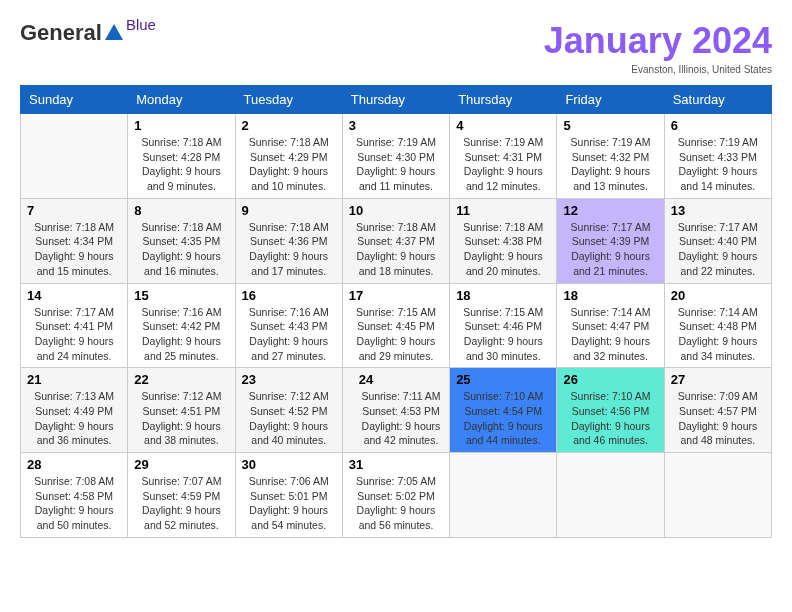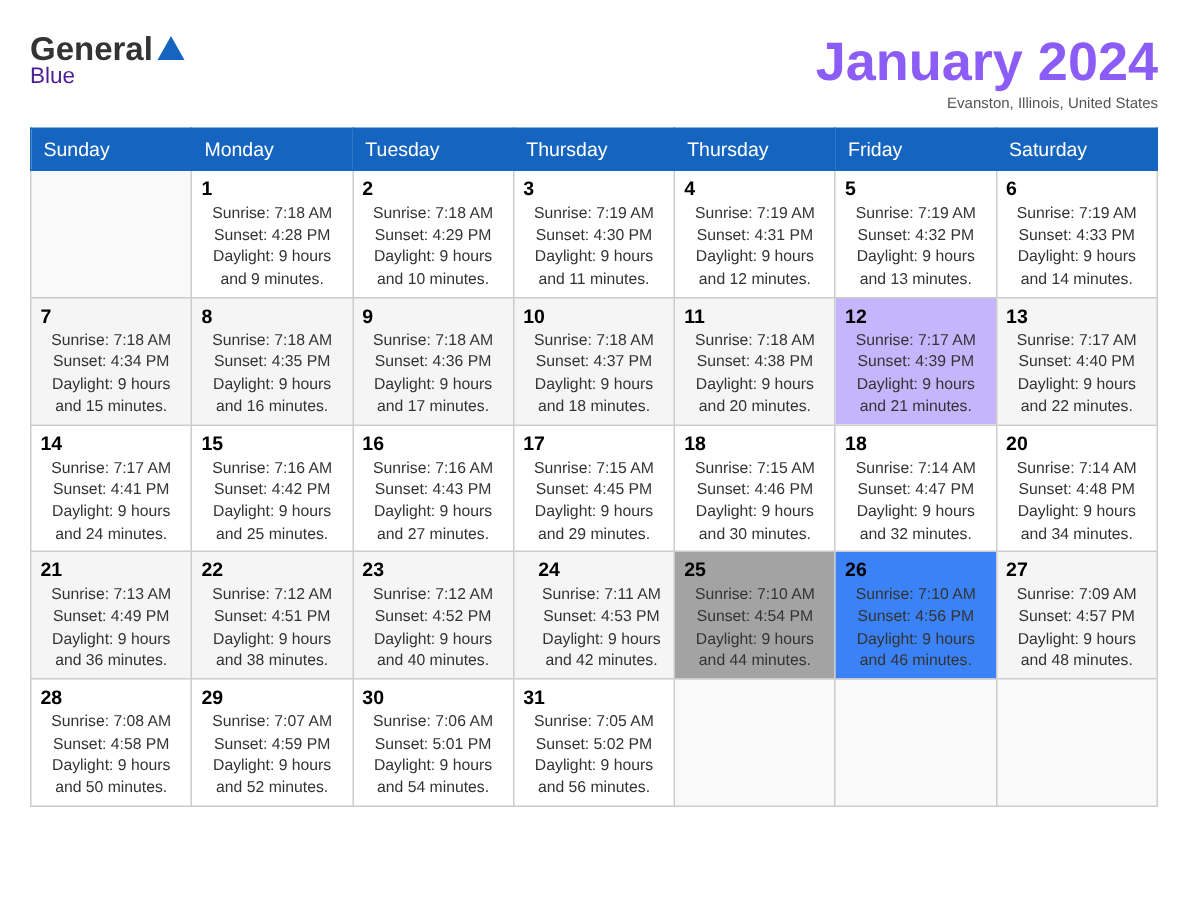--- a/index.html
+++ b/index.html
@@ -11,21 +11,21 @@
       padding: 20px;
     }
     .header {
       display: flex;
       justify-content: space-between;
       align-items: flex-start;
       margin-bottom: 10px;
     }
     .logo {
       display: flex;
-      flex-direction: column;
+      flex-direction: row;
       align-items: flex-start;
     }
     .title-section {
       text-align: right;
     }
     .month-title {
       font-size: 36px;
       font-weight: bold;
       color: #8b5cf6;
     }
@@ -204,25 +204,25 @@
           <div class="day-info">Sunrise: 7:12 AM<br>Sunset: 4:51 PM<br>Daylight: 9 hours<br>and 38 minutes.</div>
         </td>
         <td style="background: rgb(245, 245, 245);">
           <span class="day-number">23</span>
           <div class="day-info">Sunrise: 7:12 AM<br>Sunset: 4:52 PM<br>Daylight: 9 hours<br>and 40 minutes.</div>
         </td>
         <td style="background: rgb(245, 245, 245); padding-left: 16px;">
           <span class="day-number">24</span>
           <div class="day-info">Sunrise: 7:11 AM<br>Sunset: 4:53 PM<br>Daylight: 9 hours<br>and 42 minutes.</div>
         </td>
-        <td style="background: #a3a3a3;">
+        <td style="background: #3b82f6;">
           <span class="day-number">25</span>
           <div class="day-info">Sunrise: 7:10 AM<br>Sunset: 4:54 PM<br>Daylight: 9 hours<br>and 44 minutes.</div>
         </td>
-        <td style="background: #3b82f6;">
+        <td style="background: #5eead4;">
           <span class="day-number">26</span>
           <div class="day-info">Sunrise: 7:10 AM<br>Sunset: 4:56 PM<br>Daylight: 9 hours<br>and 46 minutes.</div>
         </td>
         <td style="background: rgb(245, 245, 245);">
           <span class="day-number">27</span>
           <div class="day-info">Sunrise: 7:09 AM<br>Sunset: 4:57 PM<br>Daylight: 9 hours<br>and 48 minutes.</div>
         </td>
       </tr>
       <tr>
         <td>

